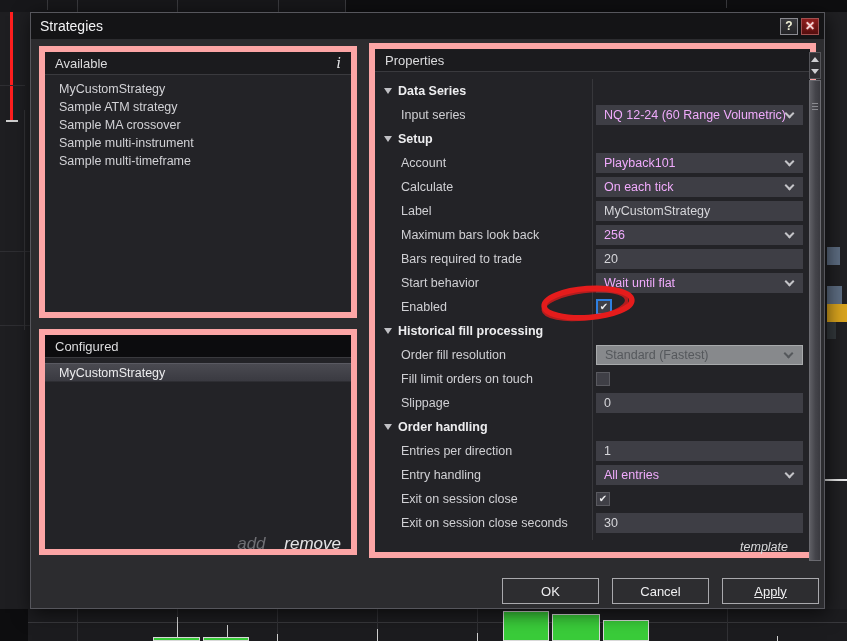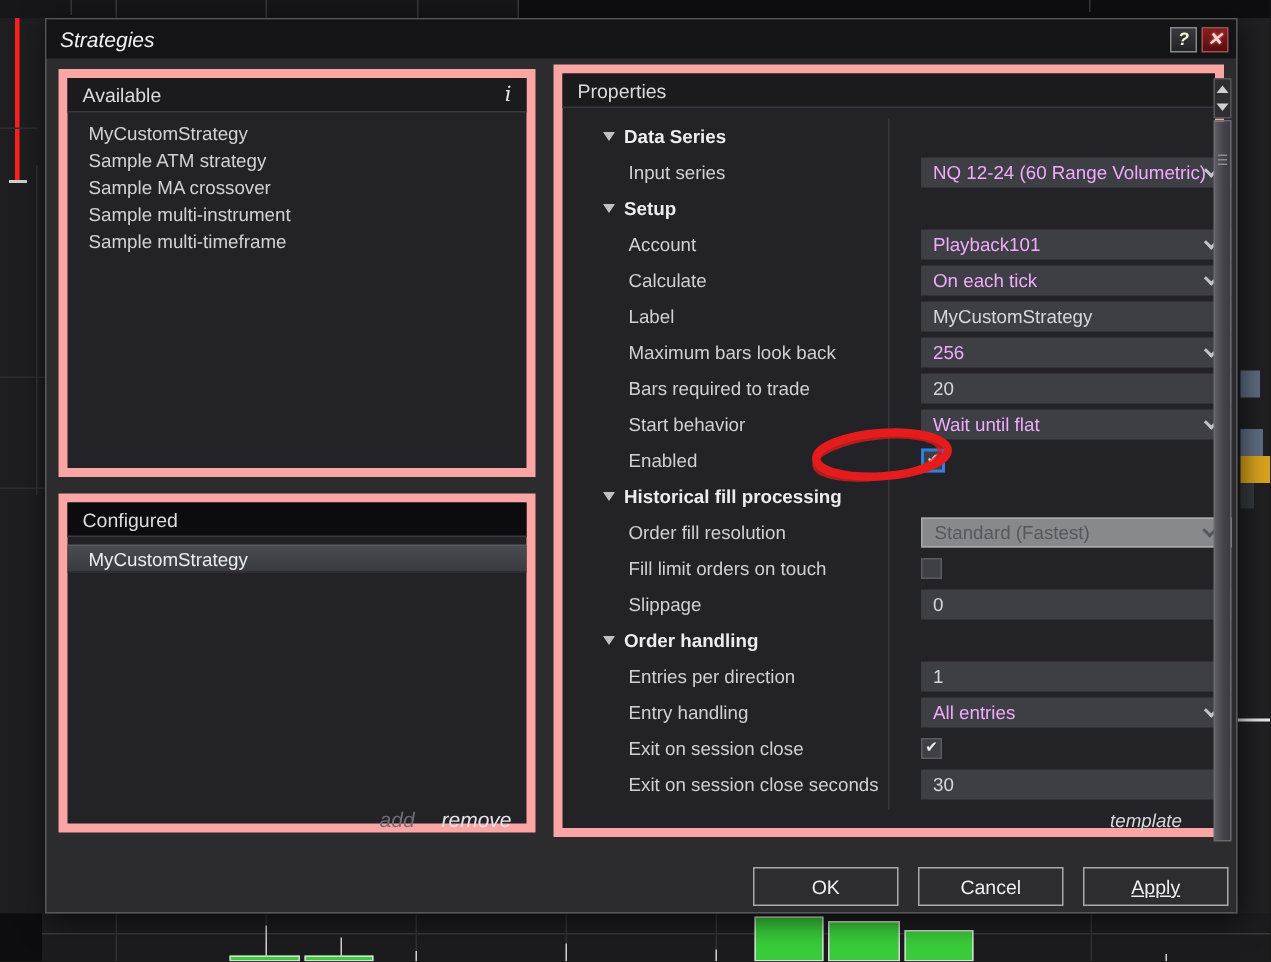--- a/index.html
+++ b/index.html
@@ -24,47 +24,47 @@
   .bot-grid{left:0;top:622px;width:847px;height:1px;background:#39393d;}
   .bot-dark{left:0;top:609px;width:28px;height:32px;background:#0d0d0f;}
   .bar{position:absolute;border:1px solid #d9d9d9;}
   .wick{position:absolute;width:1px;}
   .axlabel{position:absolute;}
 
   
   .dialog{left:30px;top:12px;width:795px;height:597px;background:#2c2c2f;
           border:1px solid #56565c;box-shadow:2px 4px 18px rgba(0,0,0,.65);}
   .titlebar{position:absolute;left:0;top:0;width:100%;height:26px;background:#141416;
-            display:flex;align-items:center;padding:0 5px 0 9px;font-style:italic;}
+            display:flex;align-items:center;padding:0 5px 0 9px;}
   .title{color:#f2f2f4;font-size:14px;flex:1;}
   .tbtn{width:18px;height:17px;margin-left:3px;display:flex;align-items:center;justify-content:center;
         font-size:12px;font-weight:bold;cursor:default;}
   .btn-help{background:linear-gradient(#3a3a3e,#232326);border:1px solid #8a8a90;color:#f4f4d8;}
   .btn-close{background:linear-gradient(#8d1d1d,#550e0e);border:1px solid #a05050;color:#f3dada;
              text-shadow:0 0 2px #ff6a6a;}
 
   
   .panel{position:absolute;background:#232327;border:6px solid #fca5a5;}
   .panel-header{height:23px;display:flex;align-items:center;padding:0 10px;
                 background:#1b1b1e;border-bottom:1px solid #3a3a3e;color:#dcdcde;font-size:13px;}
   .panel-header.darker{background:#0c0c0e;}
   .info{margin-left:auto;font-family:"DejaVu Serif",serif;font-style:italic;
         font-size:14px;color:#e8e8ea;}
   .list{position:relative;padding-top:5px;}
   .list-item{height:18px;line-height:18px;padding-left:14px;color:#d2d2d6;font-size:12.5px;}
   .list-item.selected{background:linear-gradient(#4a4a51,#3a3a41);border-top:1px solid #5a5a62;
       border-bottom:1px solid #2e2e33;color:#ececee;height:19px;line-height:18px;}
-  .list-actions{position:absolute;right:10px;bottom:4px;font-size:14px;font-style:italic;}
+  .list-actions{position:absolute;right:10px;bottom:4px;font-size:17px;font-style:italic;}
   .action-add{color:#6f6f74;margin-right:14px;}
   .action-remove{color:#e4e4e6;}
 
   
   .prop-body{position:absolute;left:1px;top:30px;width:432px;}
   .prop-sep{position:absolute;left:217px;top:30px;width:1px;height:461px;background:#37373b;}
-  .prow{position:relative;height:24px;display:flex;align-items:center;margin-left:18px;}
+  .prow{position:relative;height:24px;display:flex;align-items:center;}
   .plabel{padding-left:25px;color:#d0d0d4;font-size:12.5px;}
   .sec-label{color:#ededef;font-size:12.5px;font-weight:bold;margin-left:6px;}
   .tri{margin-left:8px;width:0;height:0;border-left:4.5px solid transparent;
        border-right:4.5px solid transparent;border-top:6px solid #c0c0c4;}
   .control{position:absolute;left:220px;width:207px;height:20px;background:#3e3e45;
            display:flex;align-items:center;color:#f0abfc;font-size:12.5px;}
   .dval{padding-left:8px;flex:1;white-space:nowrap;overflow:hidden;}
   .chev{width:7px;height:7px;border-right:2px solid #c4c4c8;border-bottom:2px solid #c4c4c8;
         transform:rotate(45deg);margin:-3px 10px 0 0;}
   .control.disabled{background:#87898c;border:1px solid #a8aaac;color:#55585c;}

